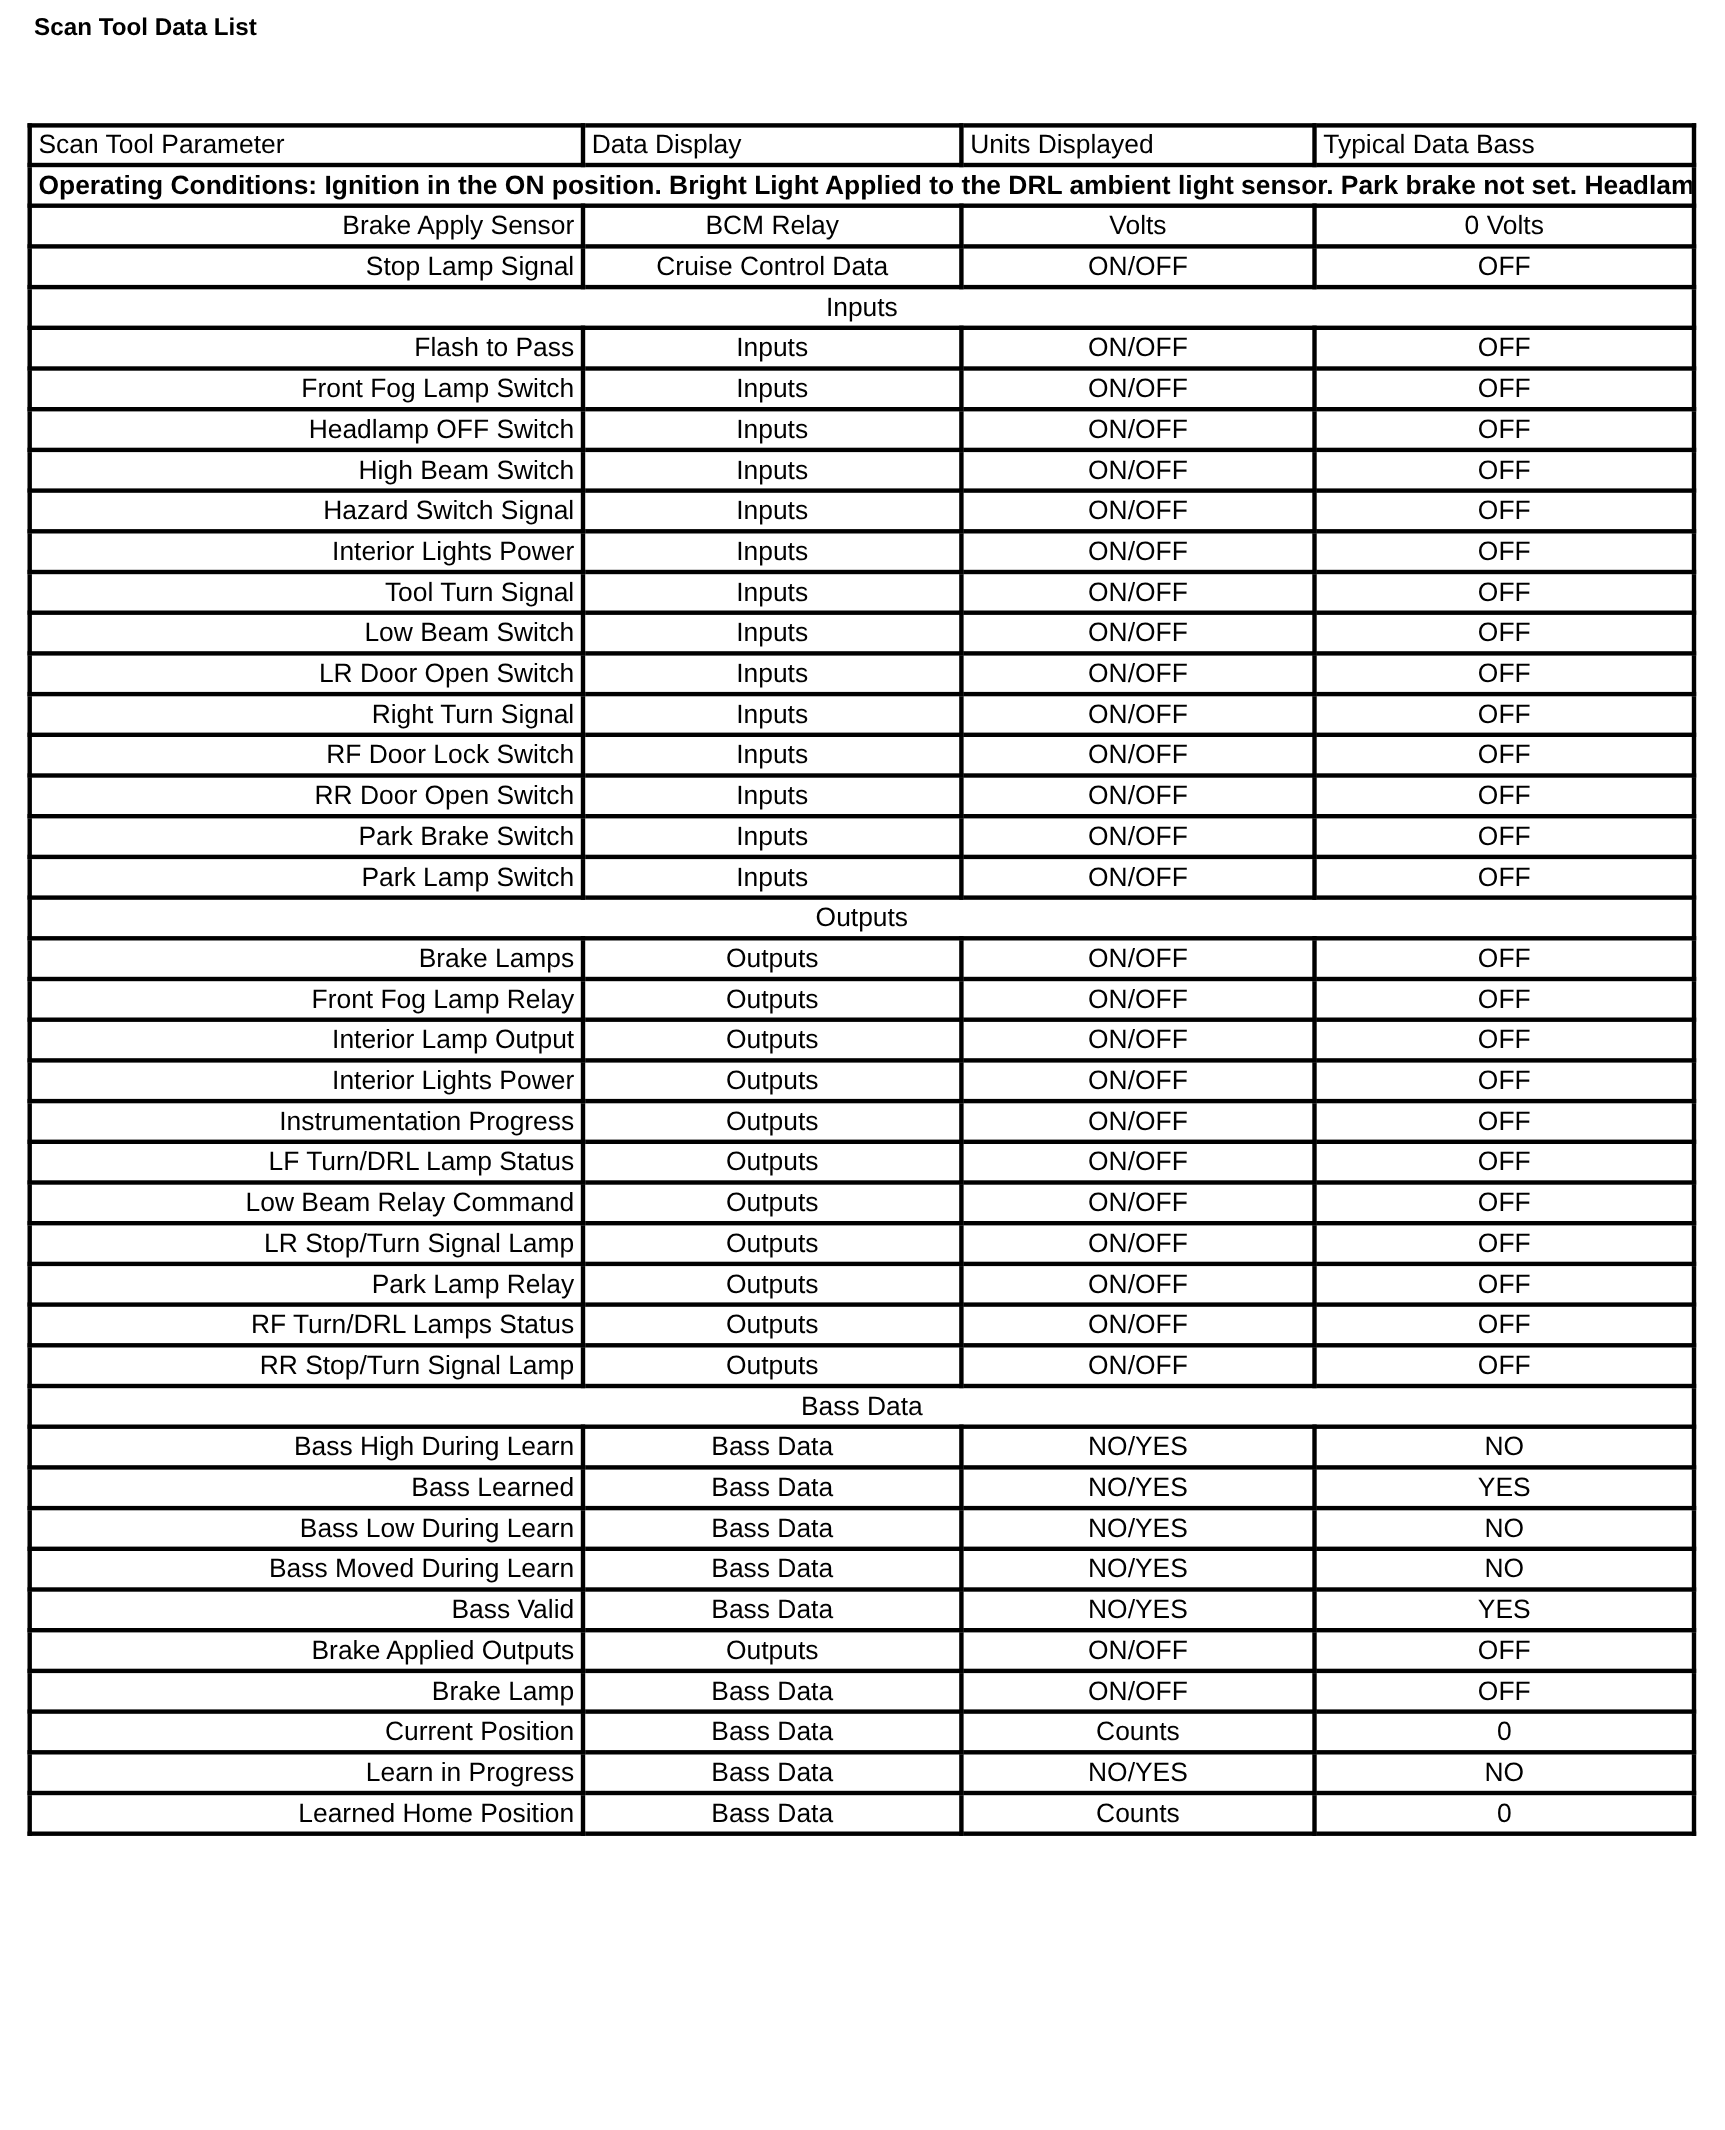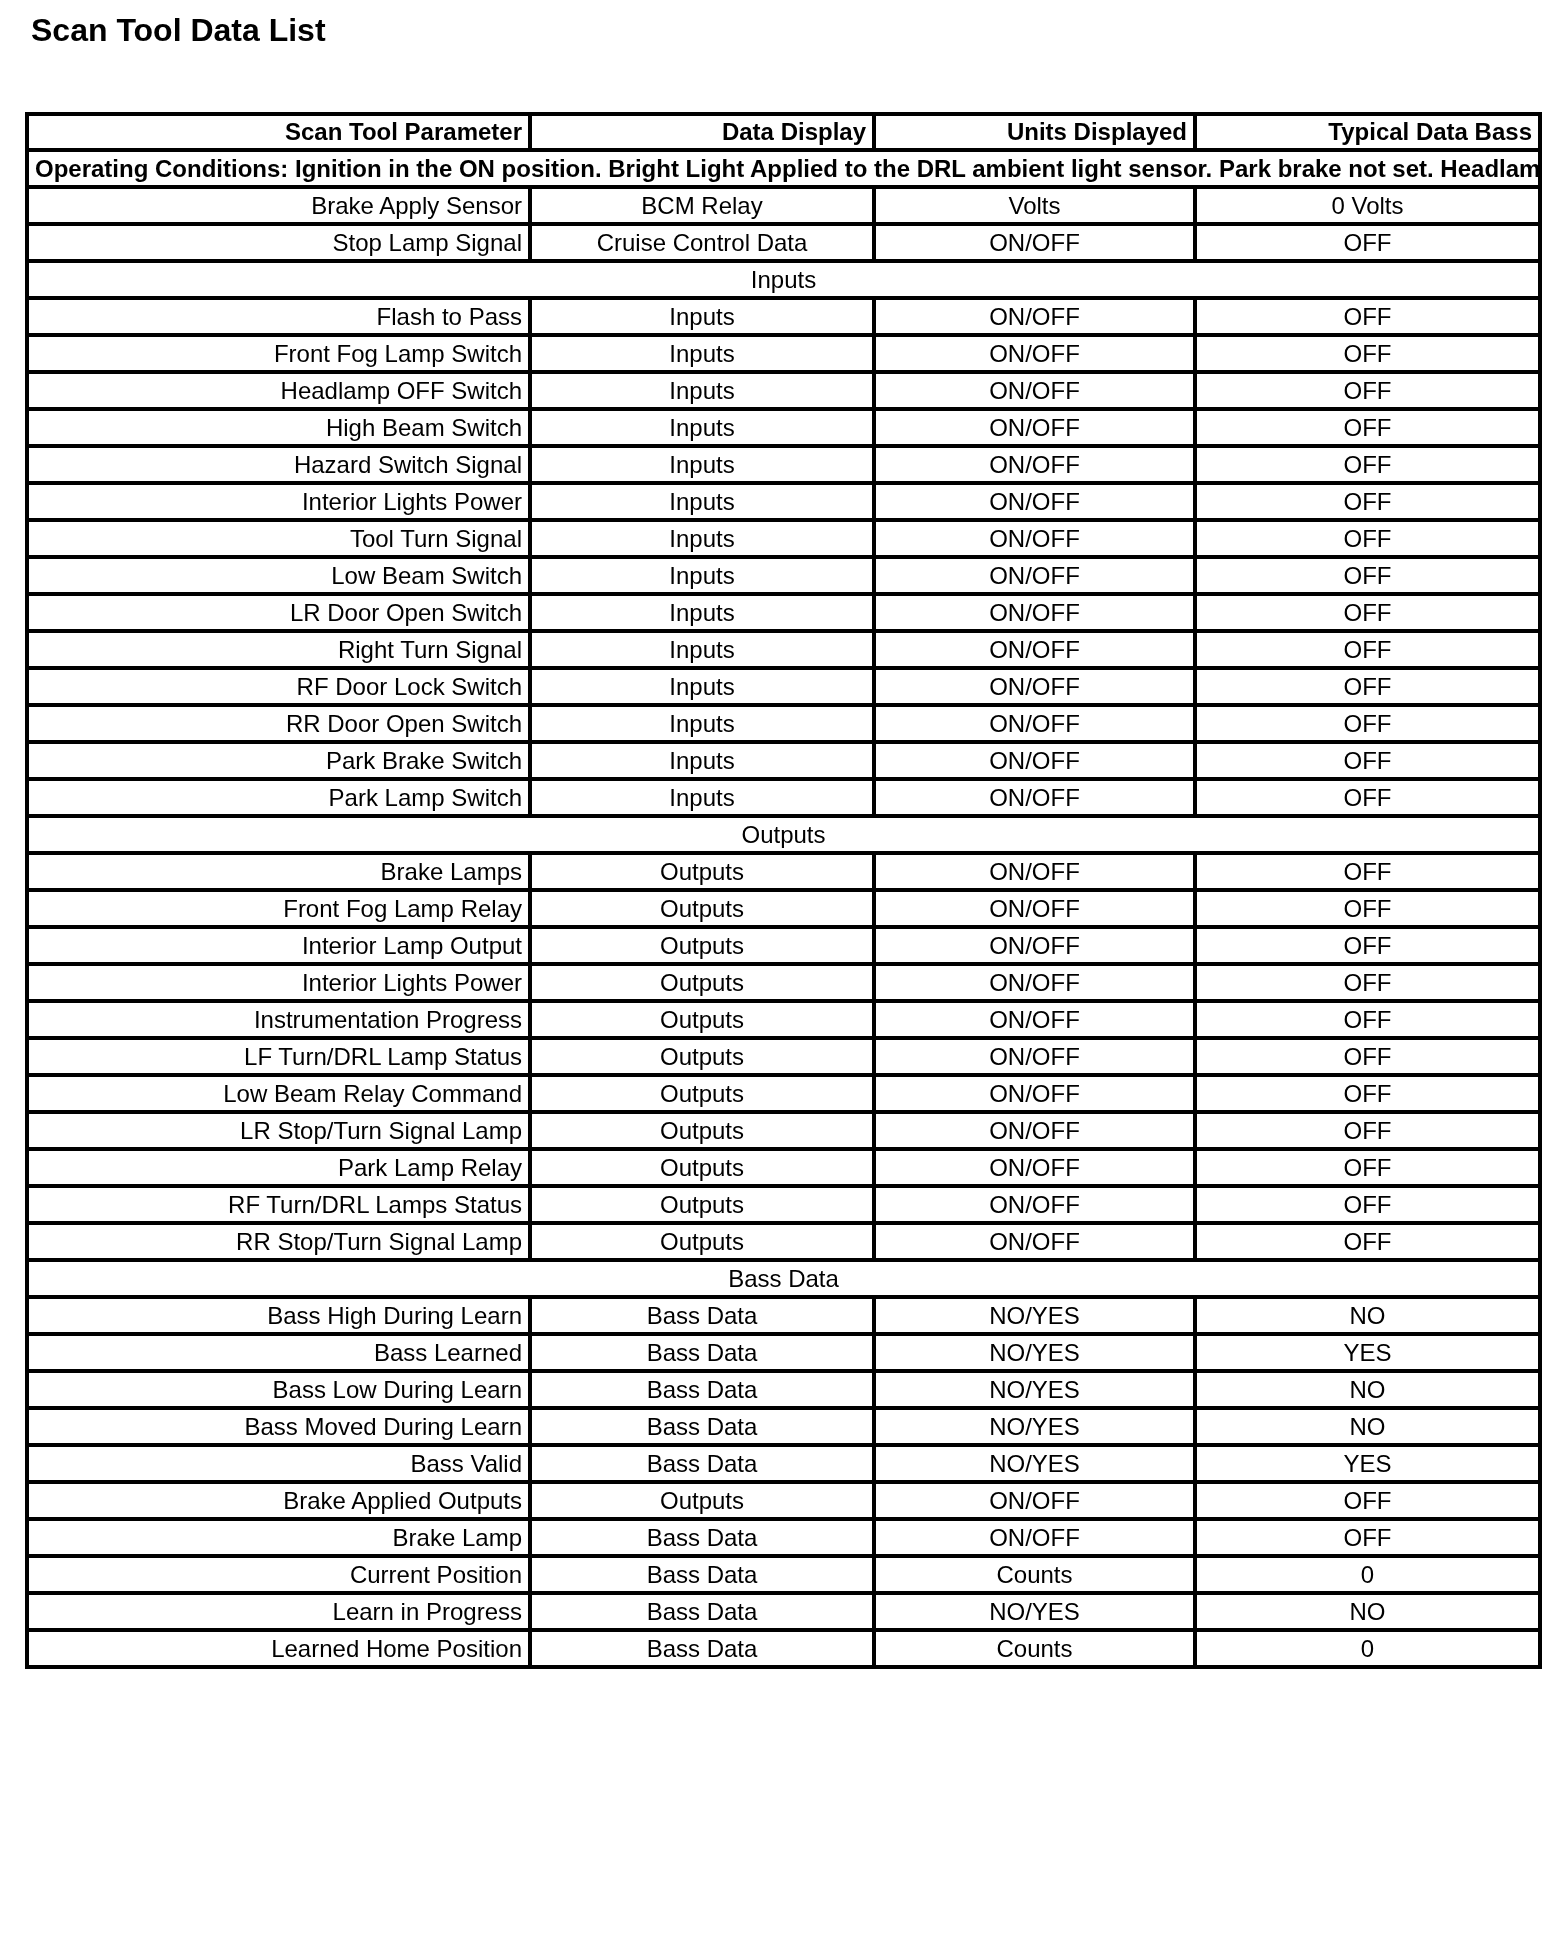--- a/index.html
+++ b/index.html
@@ -1,23 +1,23 @@
 <!DOCTYPE html>
 <html><head>
 <meta charset="utf-8">
 <style>
   html, body { margin: 0; padding: 0; background: #ffffff; }
   body { width: 1568px; height: 1936px; position: relative; overflow: hidden;
          font-family: "Liberation Sans", sans-serif; color: #000; }
-  .title { position: absolute; left: 31px; top: 12px; font-size: 32px; font-weight: bold; margin: 0; }
+  .title { position: absolute; left: 31px; top: 12px; font-size: 22px; font-weight: bold; margin: 0; }
   table.scan { position: absolute; left: 25px; top: 112px; width: 1513px; border-collapse: collapse;
                table-layout: fixed; border: 4px solid #000; }
   table.scan td, table.scan th { border: 4px solid #000; padding: 0 6px; font-size: 24px;
                line-height: 26px; height: 33px; white-space: nowrap; overflow: hidden; }
-  table.scan th { font-weight: bold; text-align: right; height: 32px; margin-top: 36px; }
+  table.scan th { font-weight: normal; text-align: left; height: 32px; margin-top: 36px; }
   td.cond { font-weight: bold; white-space: normal; height: 67px; line-height: 29px; padding: 2px 6px; }
   td.param { text-align: right; }
   td.c { text-align: center; }
   td.section { text-align: center; }
   col.c1 { width: 503px; } col.c2 { width: 344px; } col.c3 { width: 321px; } col.c4 { width: 345px; }
 </style>
 </head>
 <body>
 
 <h1 class="title">Scan Tool Data List</h1>

